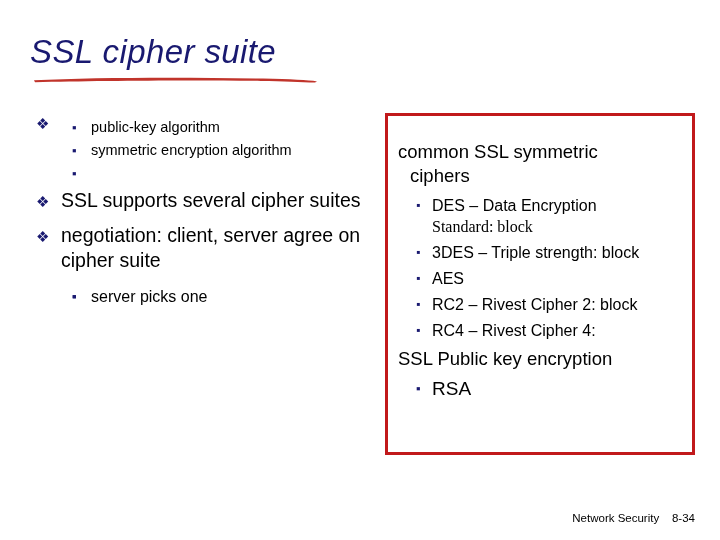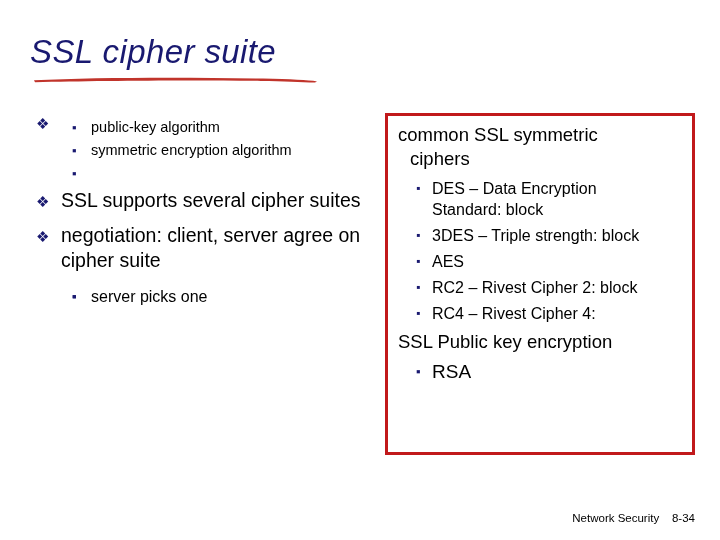--- a/index.html
+++ b/index.html
@@ -101,21 +101,21 @@
     height: 342px;
     border: 3px solid #c1191b;
     box-sizing: border-box;
     background: #ffffff;
   }
   .box-inner {
     position: absolute;
     left: 0;
     top: 0;
     right: 0;
-    padding: 7px 8px 0 8px;
+    padding: 24px 8px 0 8px;
   }
   .box-head {
     font-size: 18.5px;
     line-height: 24px;
     color: #000000;
     padding-left: 2px;
     text-indent: 0;
   }
   .box-head .wrap2 {
     display: block;
@@ -135,20 +135,21 @@
   .box-item .bullet-square {
     position: absolute;
     left: 20px;
     top: 0;
     color: #191970;
     font-size: 12px;
     line-height: 21px;
   }
   .box-item .cont {
     display: block;
+    font-family: Liberation Serif, serif;
   }
   .box-head2 {
     font-size: 18.5px;
     line-height: 24px;
     color: #000000;
     padding-left: 2px;
     margin-top: 6px;
   }
   .box-item-rsa {
     position: relative;

